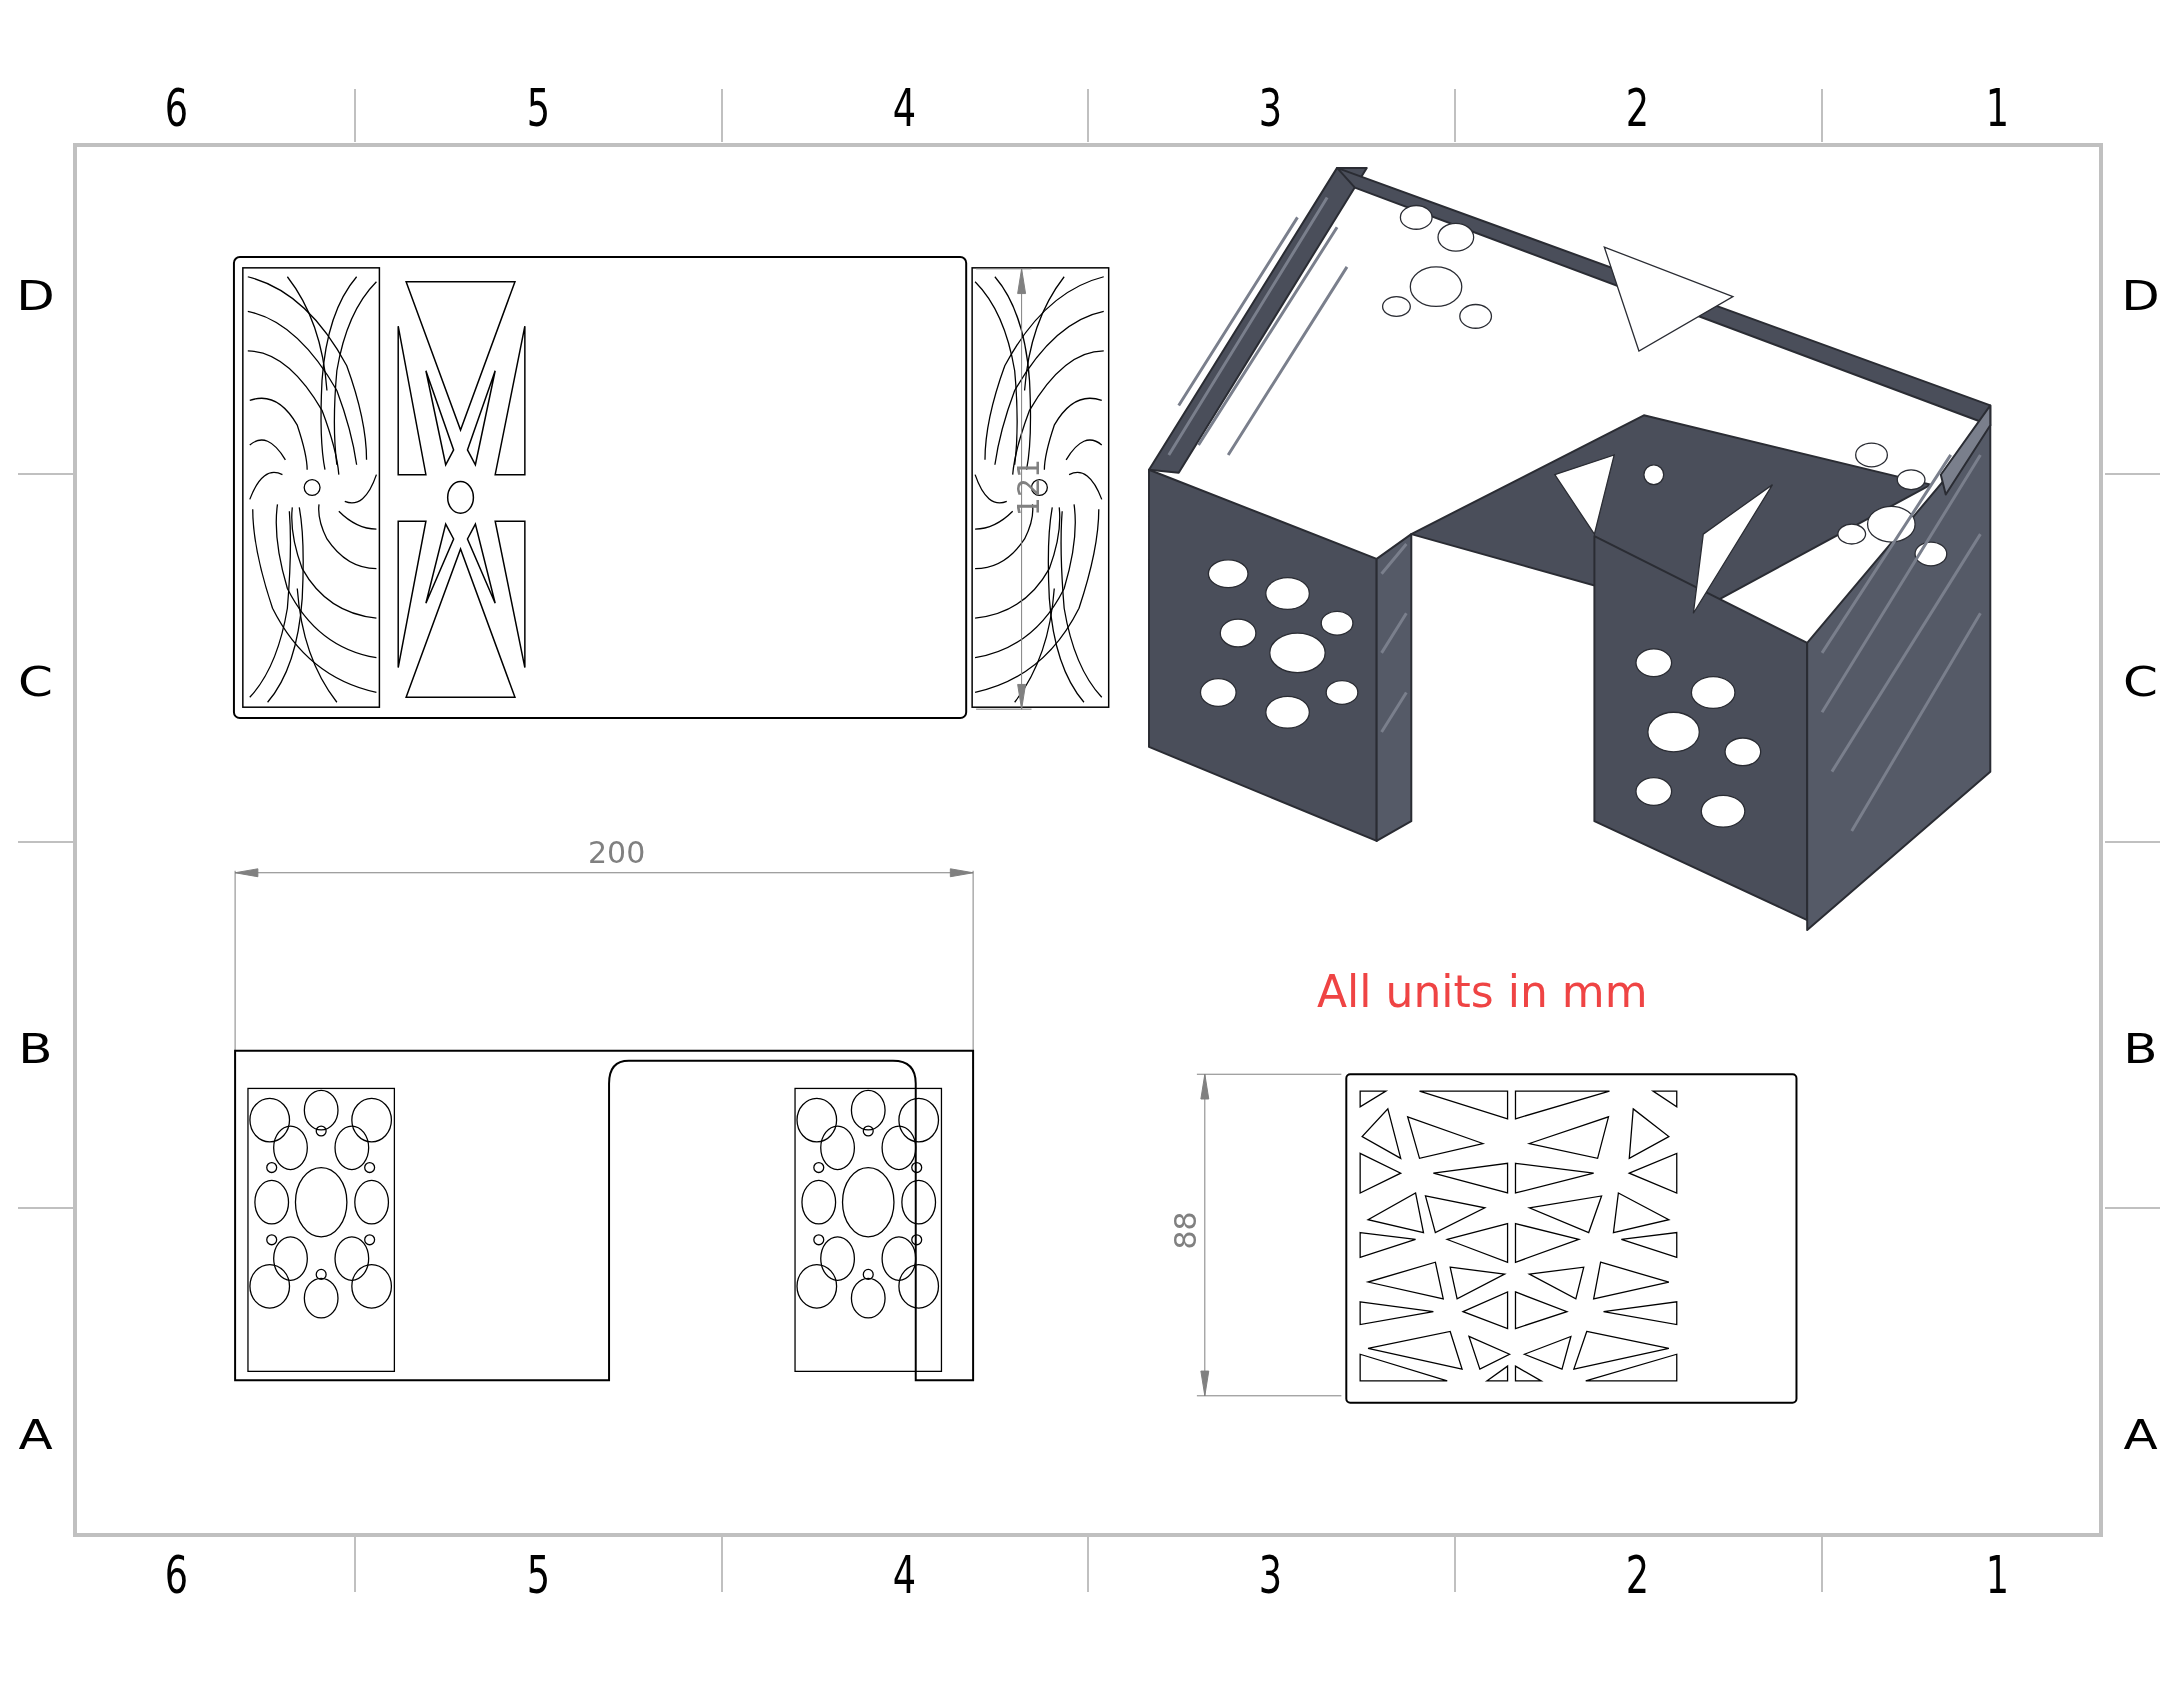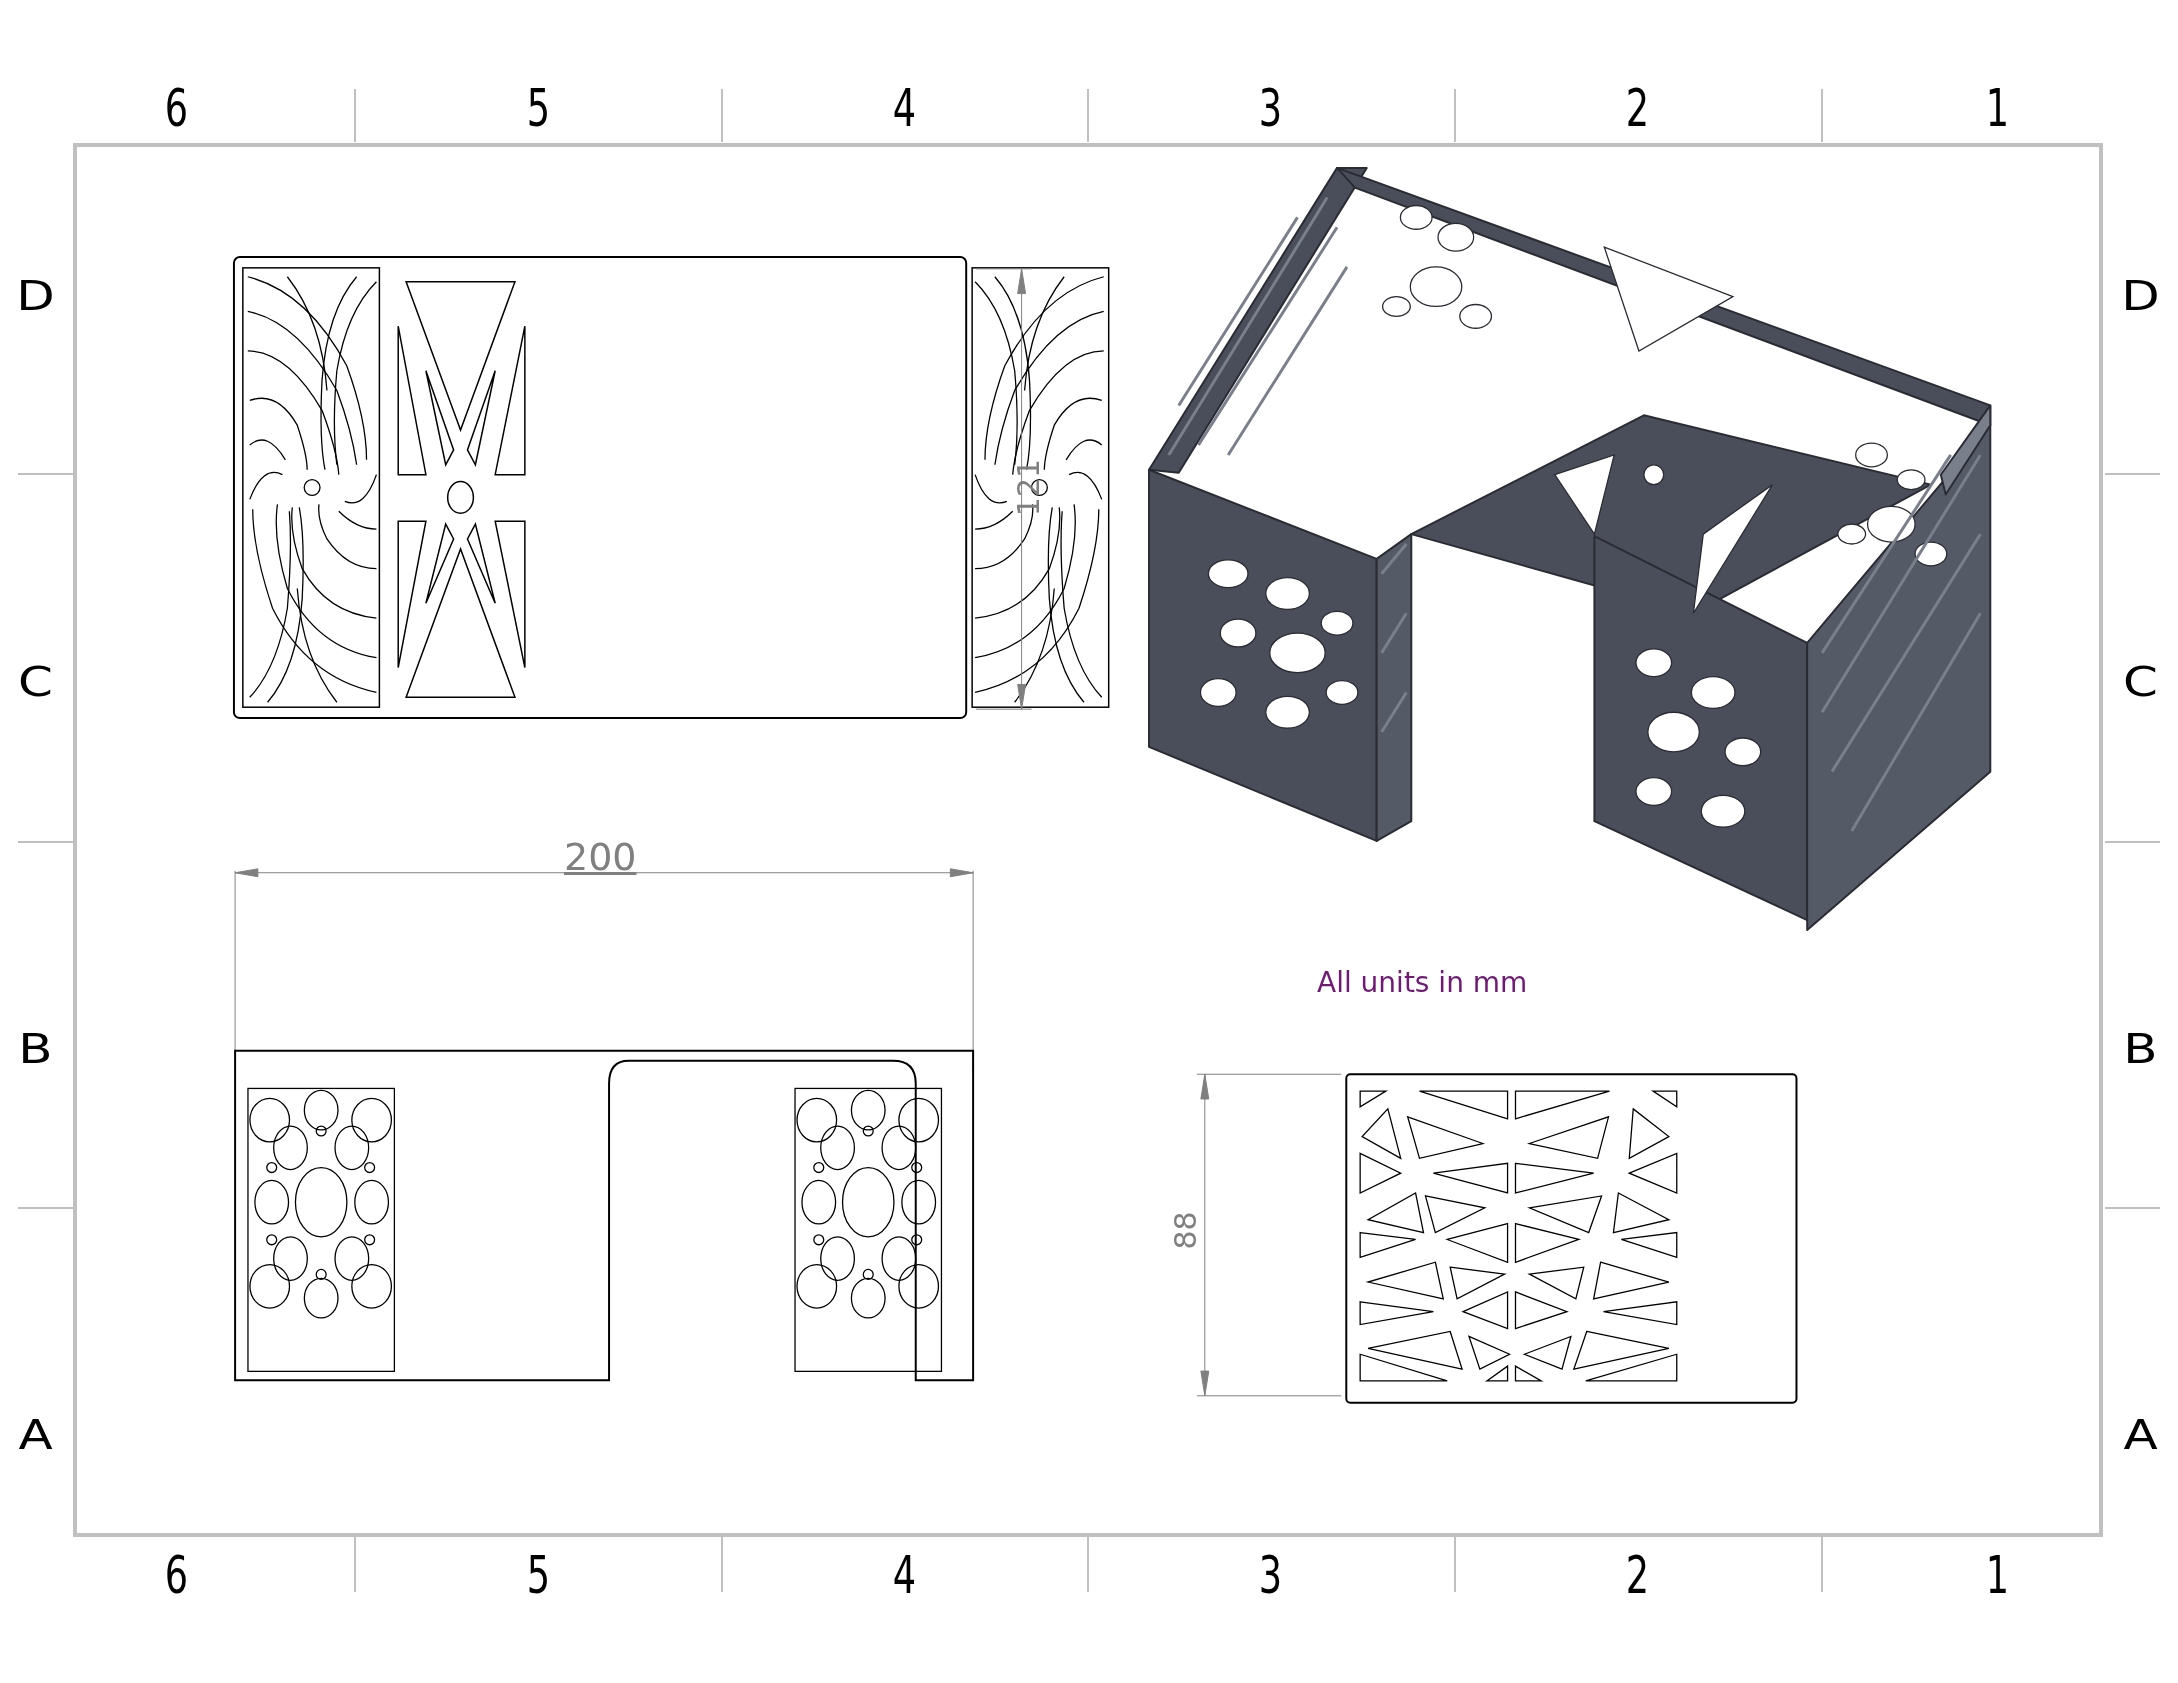--- a/index.html
+++ b/index.html
@@ -1,21 +1,21 @@
 <!DOCTYPE html>
 <html><head>
 <meta charset="utf-8">
 <style>
   html, body { margin:0; padding:0; background:#ffffff; }
   body { width:2178px; height:1683px; position:relative; overflow:hidden; font-family:"DejaVu Sans", sans-serif; }
   .zone-label { position:absolute; font-family:"DejaVu Sans", sans-serif; font-size:51px; color:#000; transform:scaleX(0.72); text-align:center; width:59px; line-height:59px; }
   .row-label { position:absolute; font-family:"DejaVu Sans", sans-serif; font-size:50px; color:#000; text-align:center; width:59px; line-height:59px; transform:scaleY(0.8); }
   .frame { position:absolute; left:73px; top:143px; width:2030px; height:1394px; border:4px solid #c0c0c0; box-sizing:border-box; }
   .tick { position:absolute; background:#c0c0c0; }
-  .note { position:absolute; font-family:"DejaVu Sans", sans-serif; font-size:28px; color:#701a75; white-space:nowrap; }
+  .note { position:absolute; font-family:"DejaVu Sans", sans-serif; font-size:44px; color:#ef4444; white-space:nowrap; }
   svg { position:absolute; overflow:visible; }
 </style>
 </head>
 <body>
 
 <div class="frame"></div>
 
 <div class="tick" style="left:354px;top:89px;width:2px;height:53px;"></div>
 <div class="tick" style="left:721px;top:89px;width:2px;height:53px;"></div>
 <div class="tick" style="left:1087px;top:89px;width:2px;height:53px;"></div>
@@ -186,21 +186,21 @@
       <ellipse cx="94" cy="452" rx="17" ry="20"></ellipse>
       <ellipse cx="145" cy="440" rx="20" ry="22"></ellipse>
     <circle cx="94" cy="283" r="5"></circle>
       <circle cx="44" cy="320" r="5"></circle>
       <circle cx="143" cy="320" r="5"></circle>
     <circle cx="44" cy="393" r="5"></circle>
       <circle cx="143" cy="393" r="5"></circle>
       <circle cx="94" cy="428" r="5"></circle>
   </g>
 </svg>
-<div class="note" style="left:564px;top:835px;color:#808080;font-size:38px;text-decoration:underline;">200</div>
+<div class="note" style="left:588px;top:835px;color:#808080;font-size:30px;">200</div>
 
 <svg style="left:1188px;top:1069px;" width="653" height="337" viewBox="0 0 660 340">
   <g stroke="#808080" fill="#808080">
     <line x1="9" y1="5" x2="155" y2="5" stroke-width="1"></line>
     <line x1="9" y1="330" x2="155" y2="330" stroke-width="1"></line>
     <line x1="17" y1="5" x2="17" y2="330" stroke-width="1"></line>
     <polygon points="17,5 13,30 21,30"></polygon>
     <polygon points="17,330 13,305 21,305"></polygon>
   </g>
   <rect x="160" y="5" width="455" height="332" rx="4" fill="none" stroke="#000" stroke-width="2"></rect>

